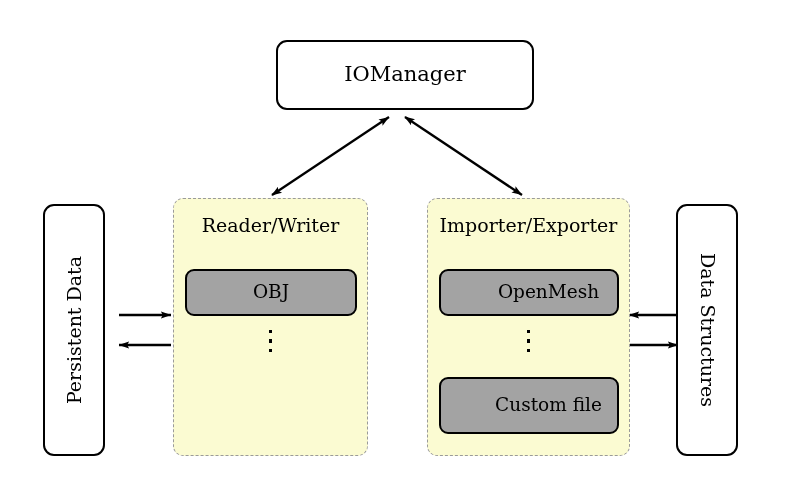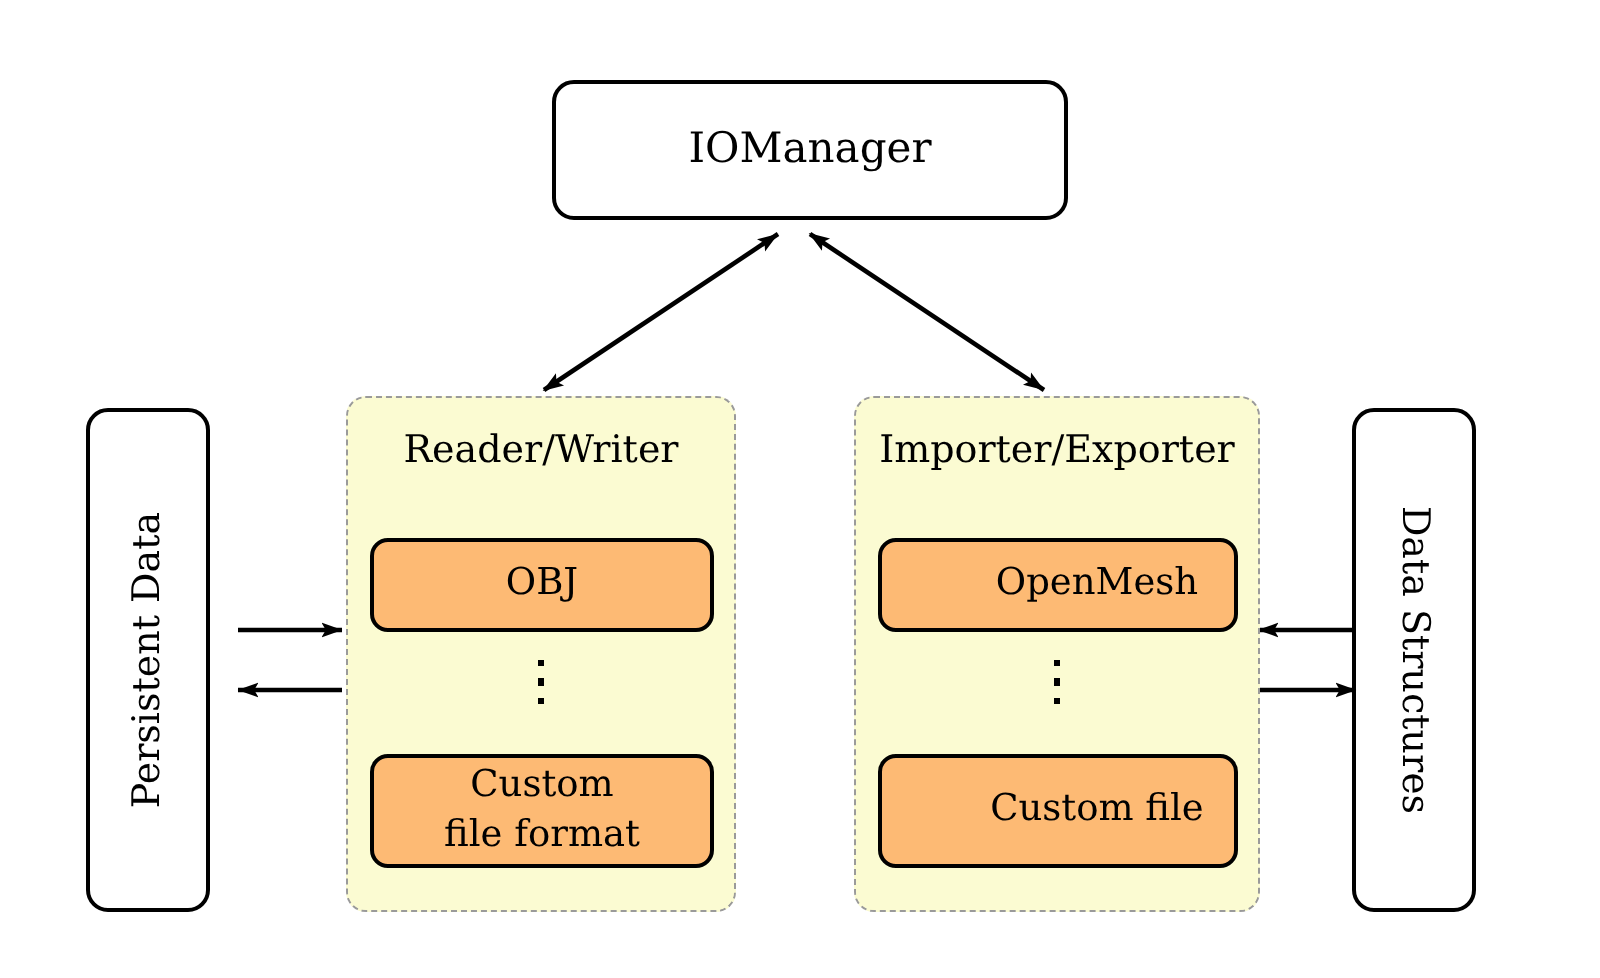--- a/index.html
+++ b/index.html
@@ -105,21 +105,21 @@
     line-height: 1;
     white-space: nowrap;
   }
 
   
   .inner-box {
     position: absolute;
     box-sizing: border-box;
     border: 2.6px solid #000000;
     border-radius: 9px;
-    background: #fdba74;
+    background: #a3a3a3;
     display: flex;
     align-items: center;
     justify-content: center;
     text-align: center;
     font-size: 18.5px;
     line-height: 1.3;
   }
   .inner-top {
     top: 70px;
     height: 47px;
@@ -217,26 +217,20 @@
     <div class="inner-box inner-top">
       <span>OBJ</span>
     </div>
 
     <div class="vdots">
       <i></i>
         <i></i>
         <i></i>
     </div>
 
-    <div class="inner-box inner-bottom">
-      <span>
-        <span>Custom</span><br>
-        <span>file format</span>
-      </span>
-    </div>
   </div>
 
   <div class="group-panel" id="panel-importer-exporter">
 
     <div class="panel-title">Importer/Exporter</div>
 
     <div class="inner-box inner-top">
       <span>OpenMesh</span>
     </div>
 

